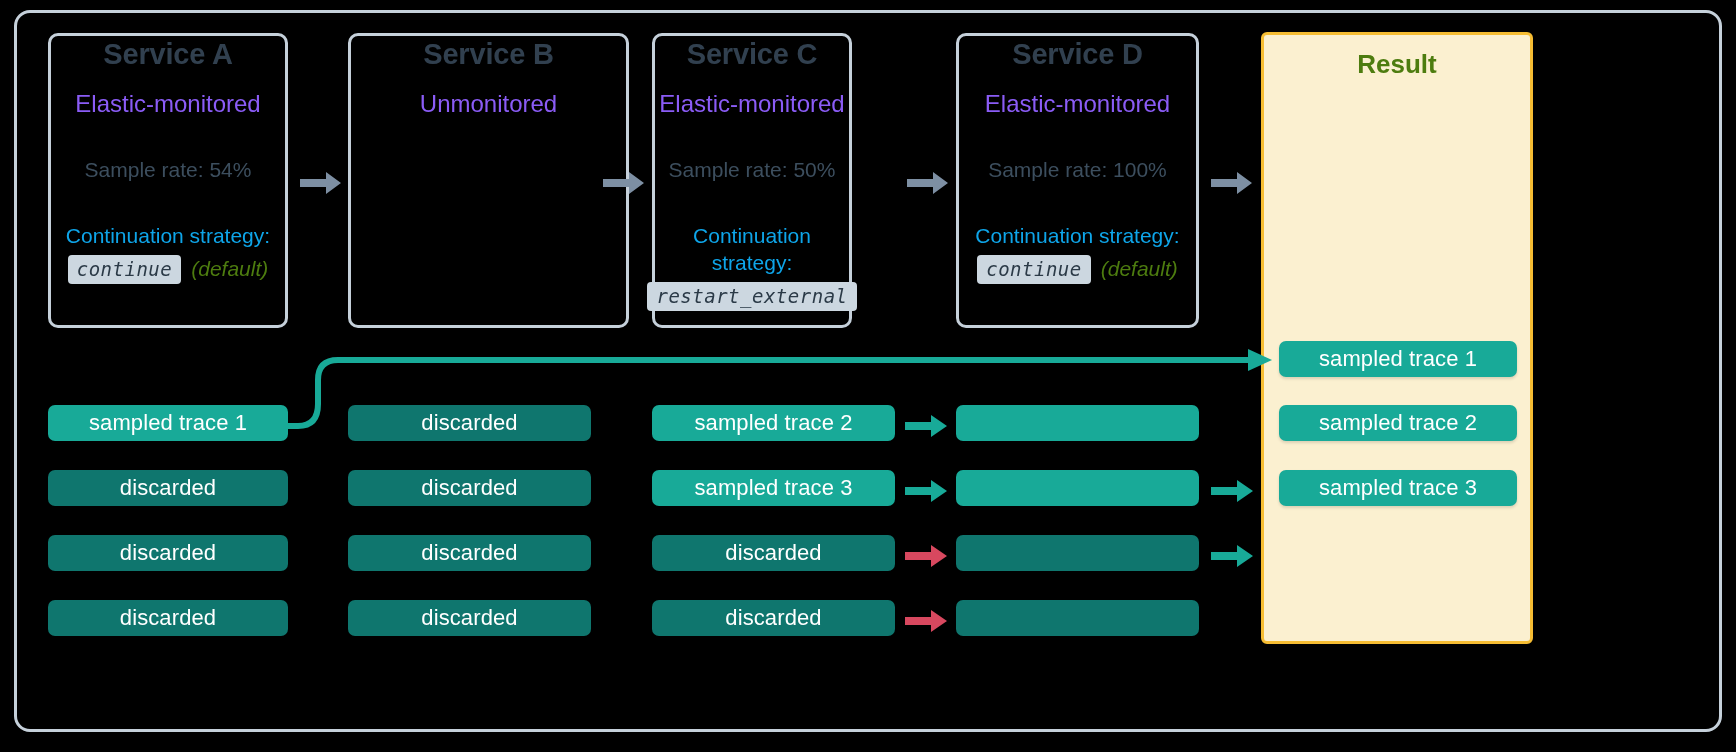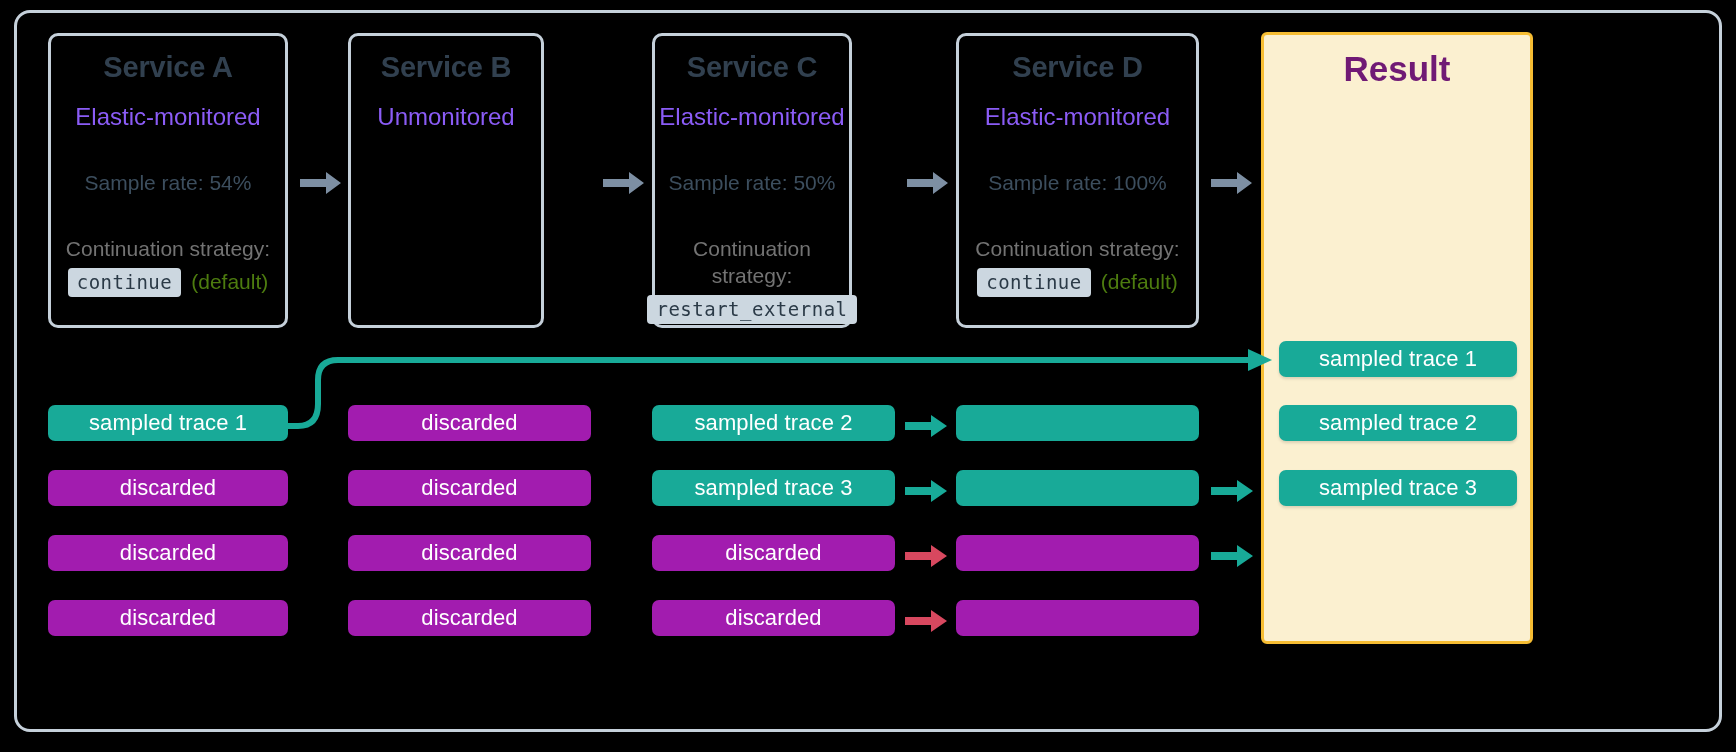--- a/index.html
+++ b/index.html
@@ -29,21 +29,20 @@
   .service-box{
     position:absolute;
     top:33px;
     height:295px;
     border:3px solid #c5d0da;
     border-radius:10px;
     background:#000;
     display:flex;
     flex-direction:column;
     align-items:center;
-    padding-top:13px;
   }
   .svc-title{
     font-size:29px;
     font-weight:bold;
     color:#31404f;
     letter-spacing:-0.2px;
     line-height:1.25;
   }
   .svc-sub{
     font-size:24px;
@@ -52,67 +51,68 @@
     line-height:1.25;
   }
   .svc-rate{
     font-size:21px;
     color:#3c4e5e;
     margin-top:38px;
     line-height:1.25;
   }
   .svc-cont{
     font-size:21px;
-    color:#737373;
+    color:#0ea5e9;
     margin-top:38px;
     text-align:center;
     line-height:1.3;
   }
   .strategy-line{
     margin-top:6px;
     font-size:21px;
     color:#3c4e5e;
     white-space:nowrap;
     display:flex;
     align-items:baseline;
     justify-content:flex-start;
     gap:10px;
+    font-style:italic;
   }
   code.badge{
     background:#ccd7e0;
     color:#2b3a47;
     font-family:"DejaVu Sans Mono", monospace;
     font-size:19px;
     padding:3px 9px 4px 9px;
     border-radius:4px;
     letter-spacing:0.5px;
   }
   .dim{ color:#4d7c0f; }
 
   
   #svc-a{ left:48px;  width:240px; }
-  #svc-b{ left:348px; width:196px; }
+  #svc-b{ left:348px; width:281px; }
   #svc-c{ left:652px; width:200px; }
   #svc-d{ left:956px; width:243px; }
 
   
   #result-panel{
     position:absolute;
     left:1261px; top:32px;
     width:272px; height:612px;
     background:#fbf0d0;
     border:3px solid #f6bd33;
     border-radius:6px;
   }
   #result-title{
     margin-top:14px;
     text-align:center;
-    font-size:35px;
+    font-size:26px;
     font-weight:bold;
-    color:#701a75;
+    color:#4d7c0f;
   }
 
   
   .flow-arrow{
     position:absolute;
     top:170px;
     width:42px; height:26px;
   }
   .flow-arrow svg{ display:block; }
   #arrow-ab{ left:300px; }
@@ -127,21 +127,21 @@
     border-radius:7px;
     display:flex;
     align-items:center;
     justify-content:center;
     font-size:22px;
     color:#ffffff;
     line-height:1;
     letter-spacing:0.1px;
   }
   .chip.green{ background:#18aa98; }
-  .chip.red{   background:#a21caf; }
+  .chip.red{   background:#0f766e; }
 
   
   .col-a{ left:48px;  width:240px; }
   .col-b{ left:348px; width:243px; }
   .col-c{ left:652px; width:243px; }
   .col-d{ left:956px; width:243px; }
   .col-r{ left:1279px; width:238px; }
 
   .row1{ top:405px; }
   .row2{ top:470px; }

